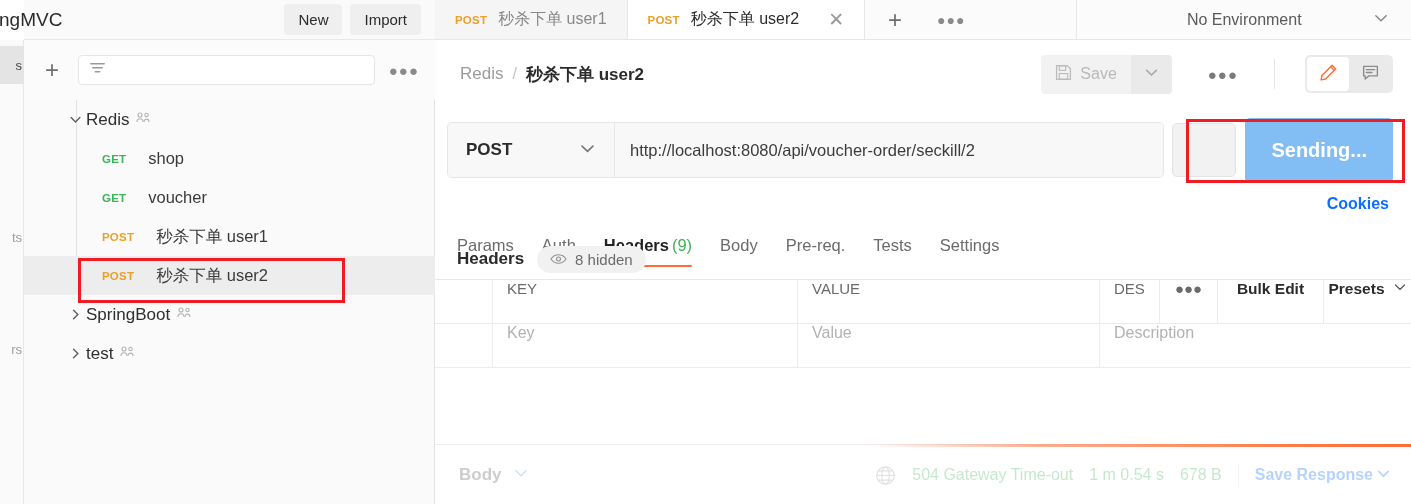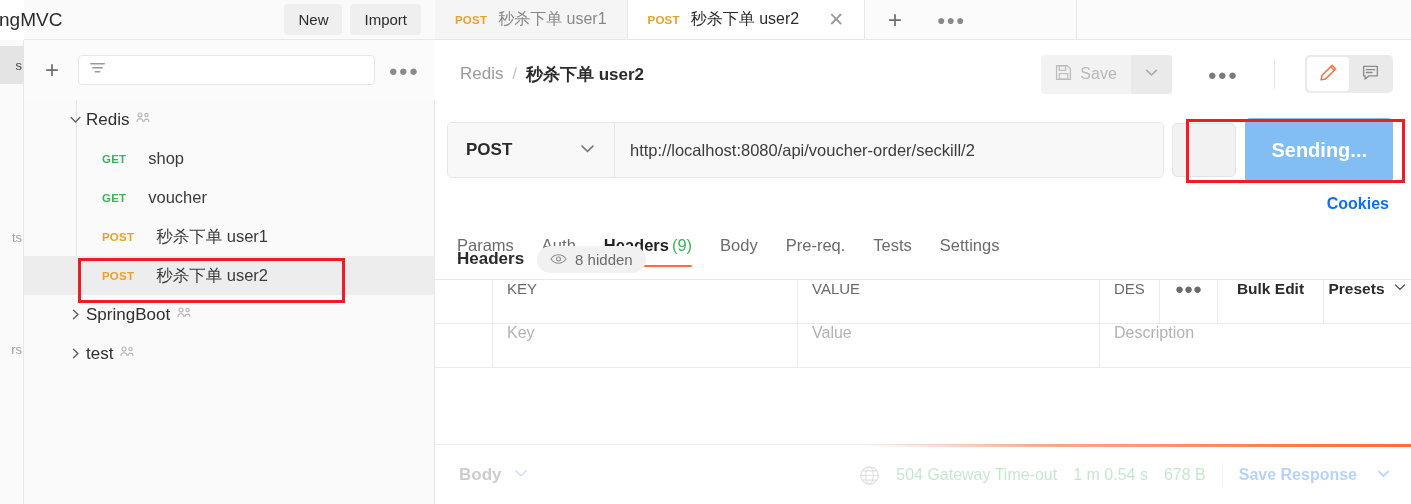--- a/index.html
+++ b/index.html
@@ -281,21 +281,21 @@
     padding: 0 20px 0 24px; opacity: .3;
   }
   .resp-body { font-size: 17px; font-weight: bold; color: #5a5a5a; }
   .resp-caret { margin-left: 11px; color: #5d9cec; }
   .resp-right { margin-left: auto; display: flex; align-items: center; gap: 16px; }
   .globe { color: #9a9a9a; display: flex; }
   .stat { font-size: 16px; color: #3db35a; white-space: nowrap; }
   .sep-v { width: 1px; height: 24px; background: #d9d9d9; }
   .save-resp {
     font-size: 16px; color: #0d6efd; font-weight: bold;
-    display: flex; align-items: center; gap: 19px; cursor: pointer;
+    display: flex; align-items: center; gap: 3px; cursor: pointer;
     white-space: nowrap;
   }
 
   
   .anno {
     position: absolute; border: 3px solid #f01c21;
     pointer-events: none; z-index: 50;
   }
   #anno-sidebar { left: 78px; top: 258px; width: 267px; height: 45px; }
   #anno-send { left: 1186px; top: 119px; width: 219px; height: 64px; }
@@ -423,20 +423,28 @@
         <span class="rtab-label">秒杀下单 user1</span>
       </div>
       <div class="rtab active">
         <span class="meth post">POST</span>
         <span class="rtab-label">秒杀下单 user2</span>
         <span class="tab-x">✕</span>
       </div>
       <div class="tab-plus">+</div>
       <div class="tab-dots">●●●</div>
       <div class="tabstrip-spacer"></div>
+      <div class="env-select">
+        <span class="env-label">No Environment</span>
+        <span class="env-chev">
+          <svg width="16" height="16" viewBox="0 0 14 14">
+              <path d="M2.5 5L7 9.4L11.5 5" stroke="#888" stroke-width="1.3" fill="none" stroke-linecap="round"></path>
+            </svg>
+        </span>
+      </div>
     </div>
 
     <div class="crumb-row">
       <span class="crumb-a">Redis</span>
       <span class="crumb-sep">/</span>
       <span class="crumb-cur">秒杀下单 user2</span>
 
       <div class="crumb-right">
         <div class="save-grp">
           <button class="save-btn">

